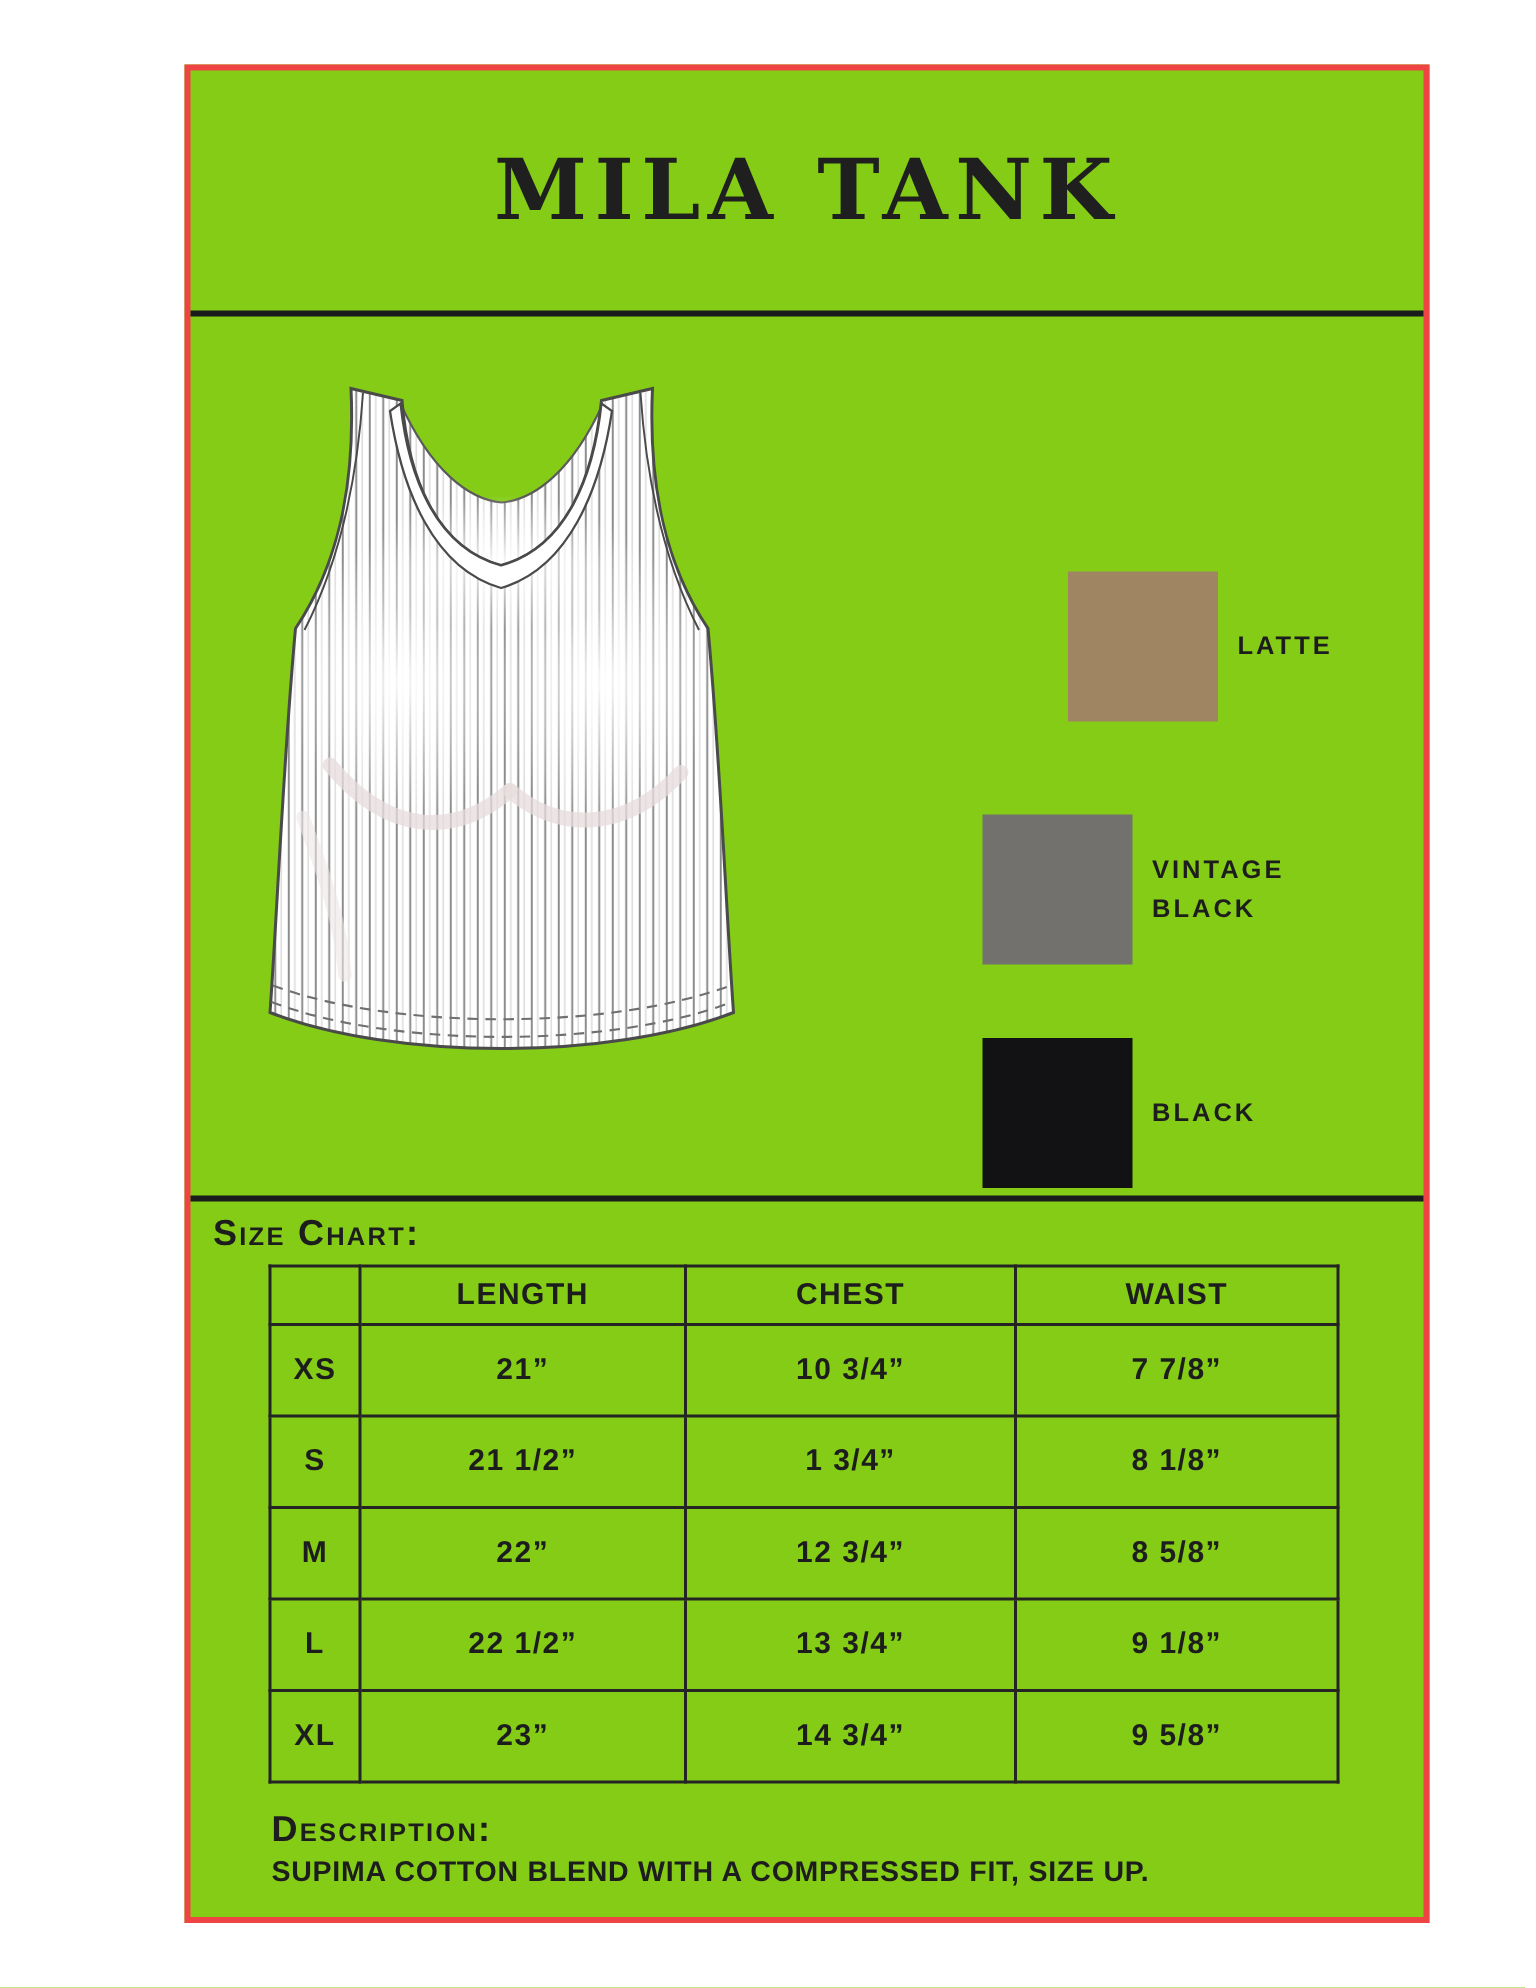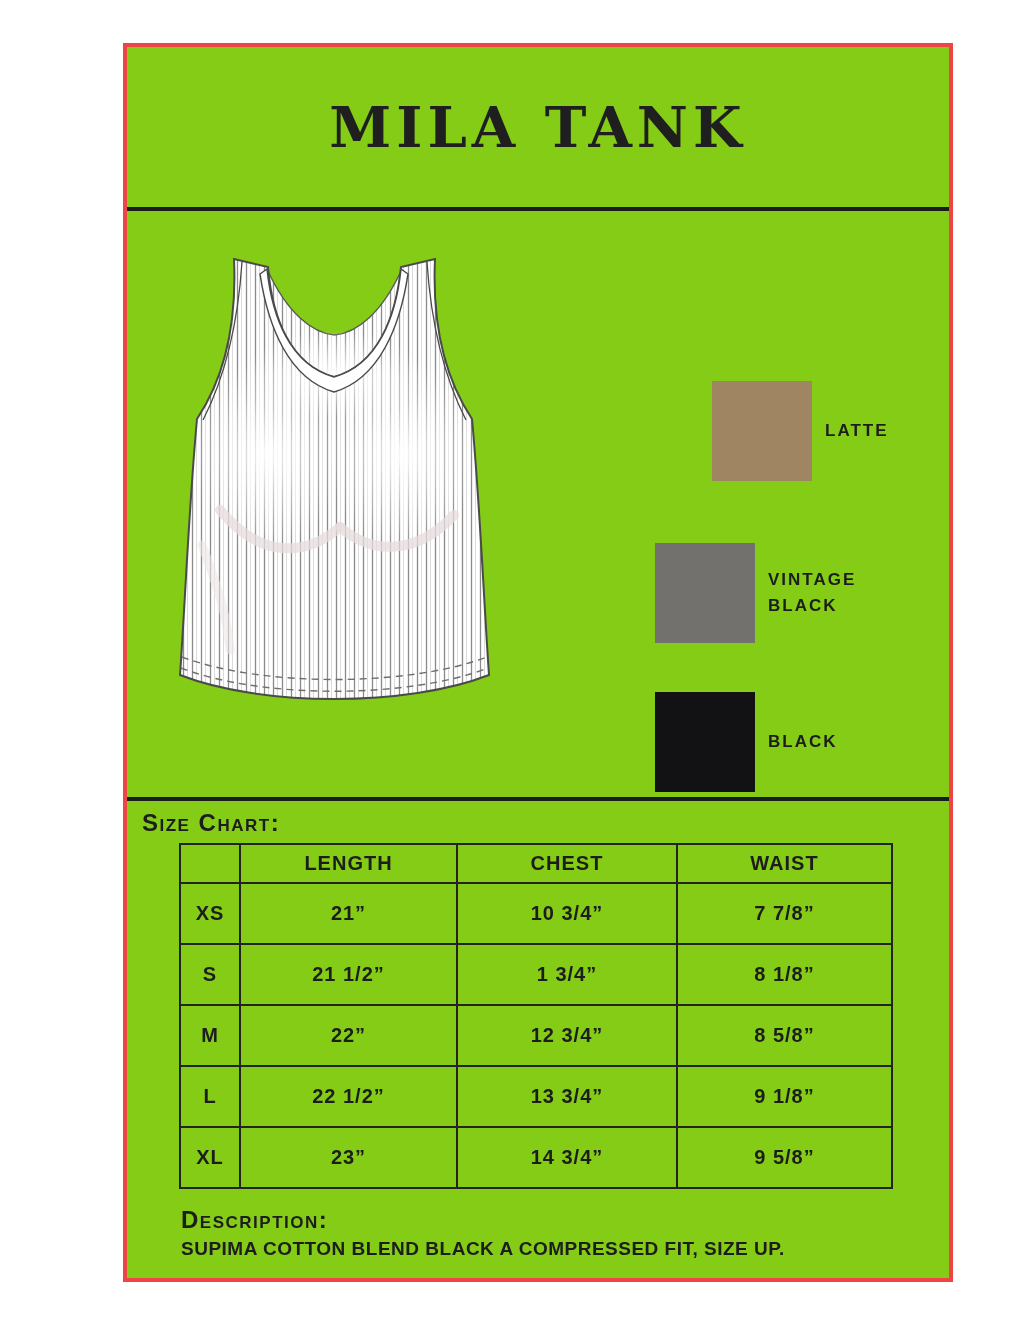--- a/index.html
+++ b/index.html
@@ -193,16 +193,16 @@
       <tr class="data">
         <td>XL</td>
         <td>23”</td>
         <td>14 3/4”</td>
         <td>9 5/8”</td>
       </tr>
     </tbody>
       </table>
 
     <div class="section-heading description-heading">Description:</div>
-    <div class="description-body">SUPIMA COTTON BLEND BLACK A COMPRESSED FIT, SIZE UP.</div>
+    <div class="description-body">SUPIMA COTTON BLEND WITH A COMPRESSED FIT, SIZE UP.</div>
 
   </div>
 </div>
 
 </body></html>

